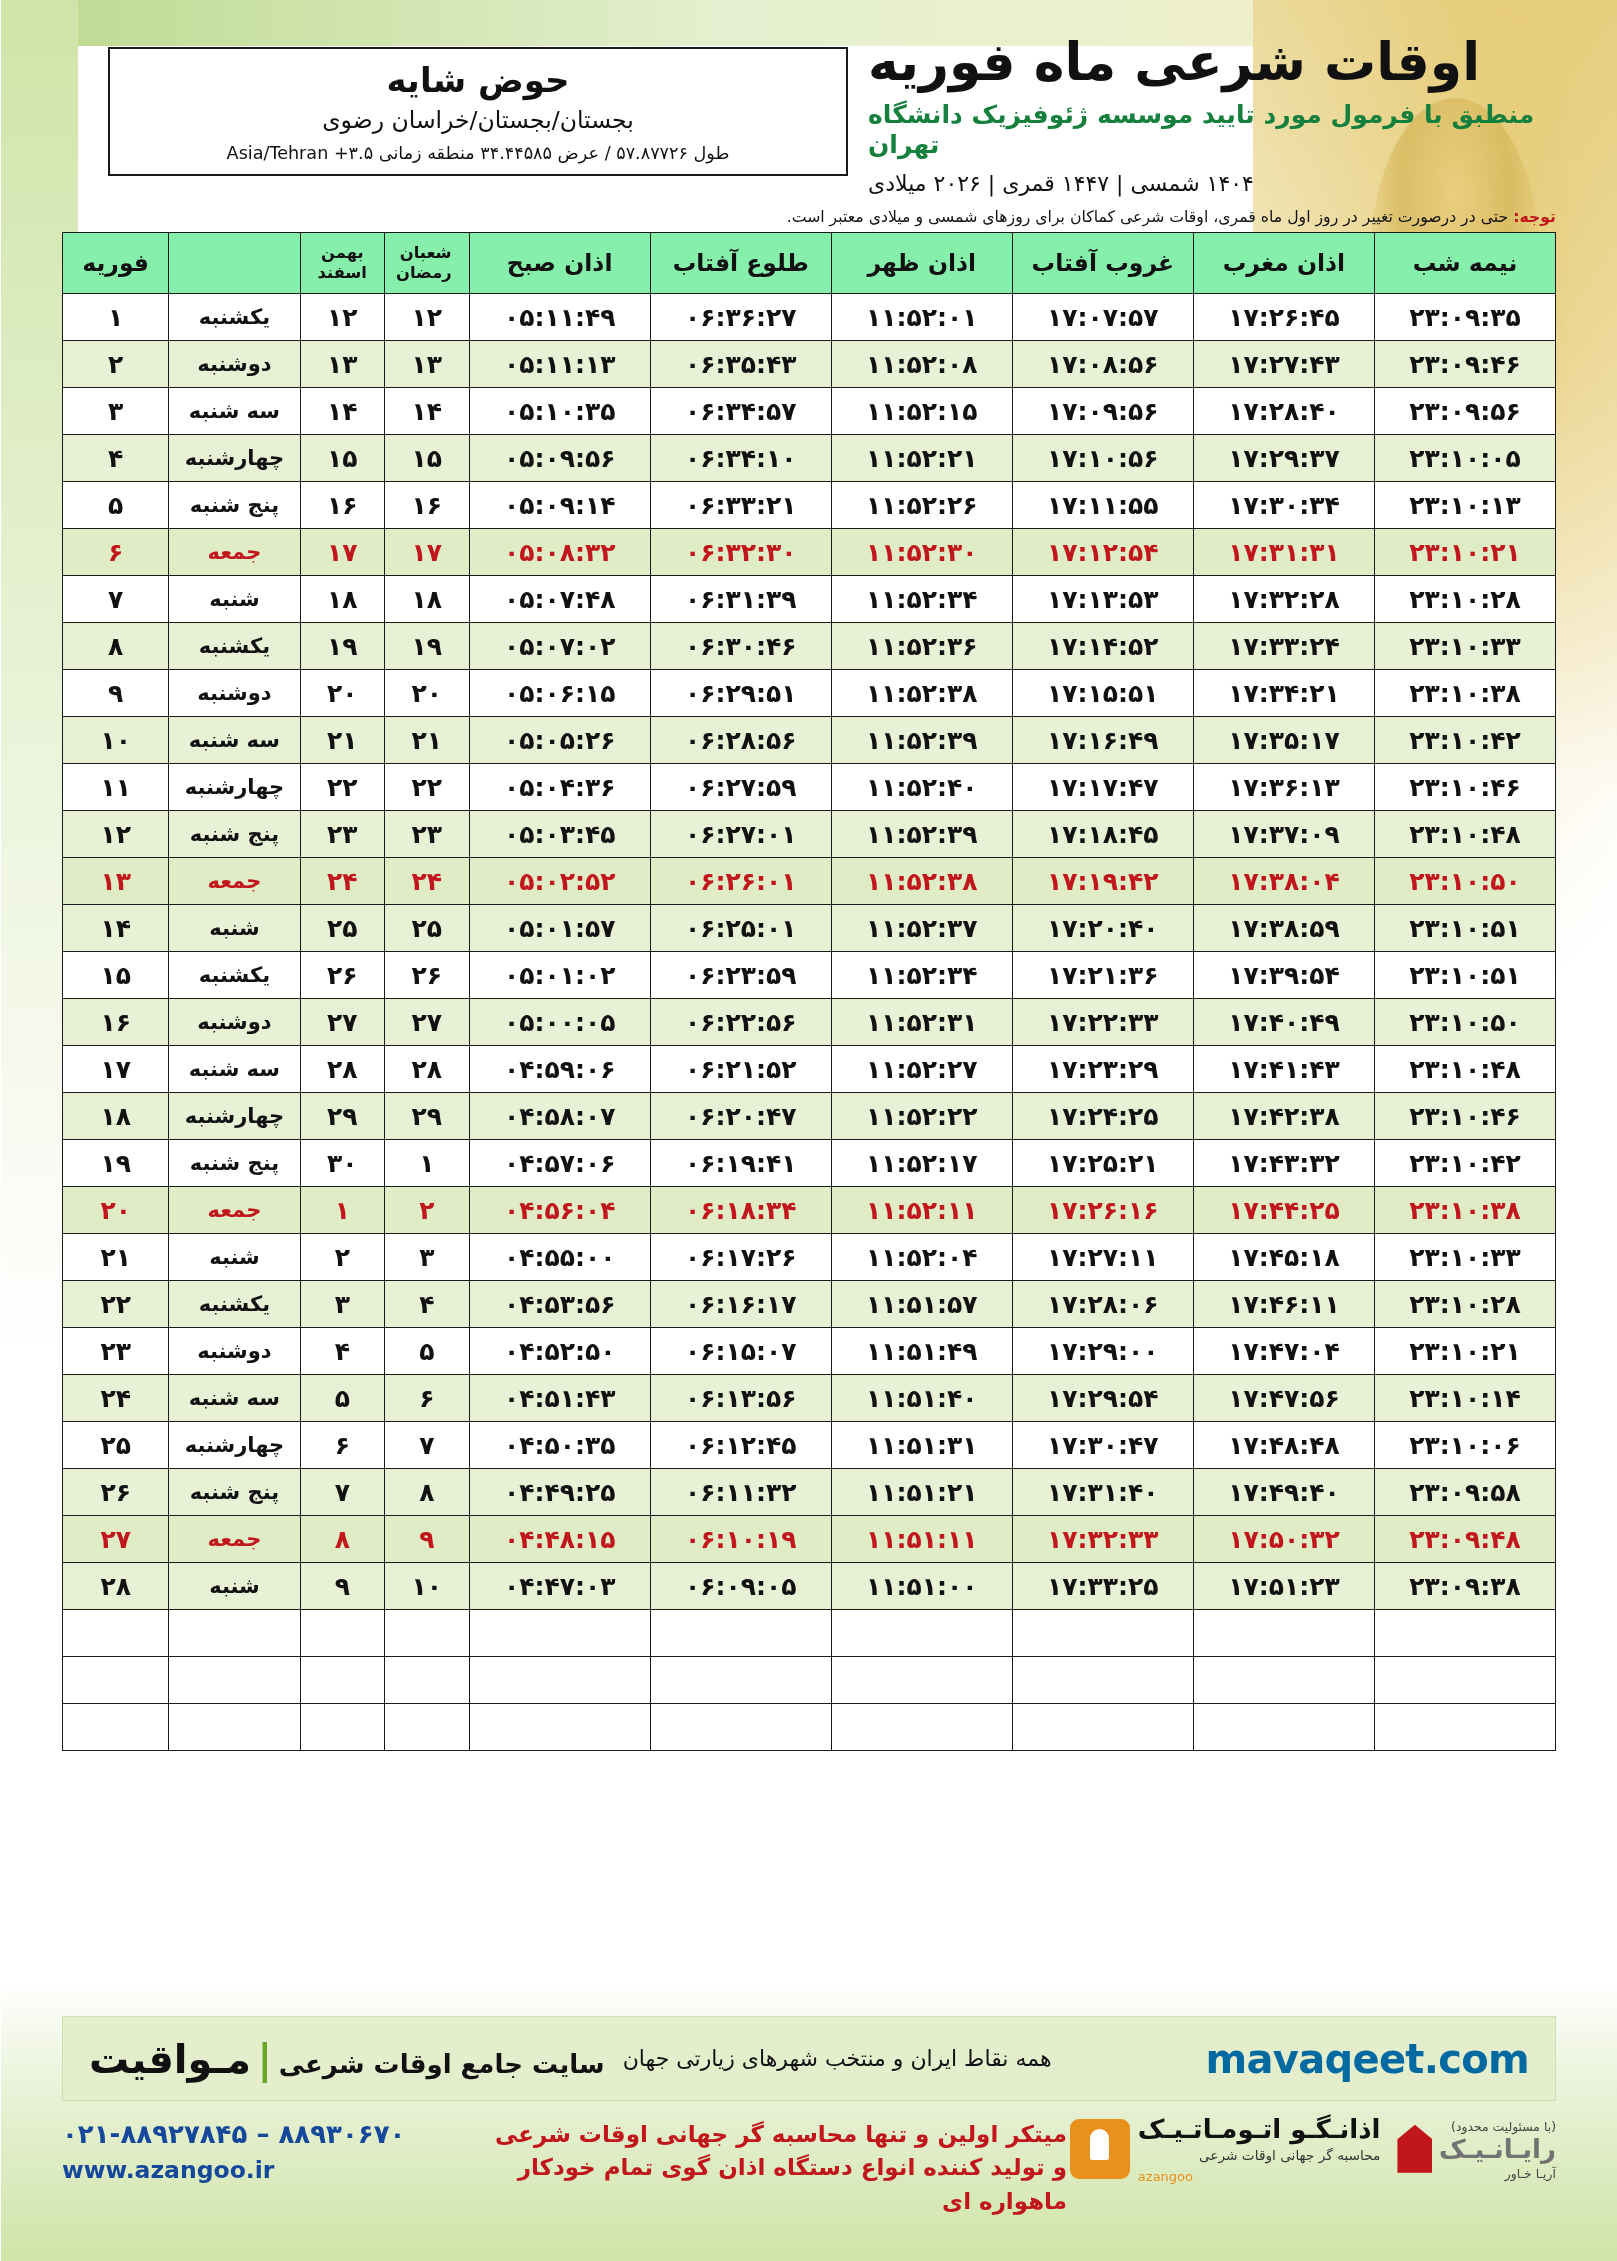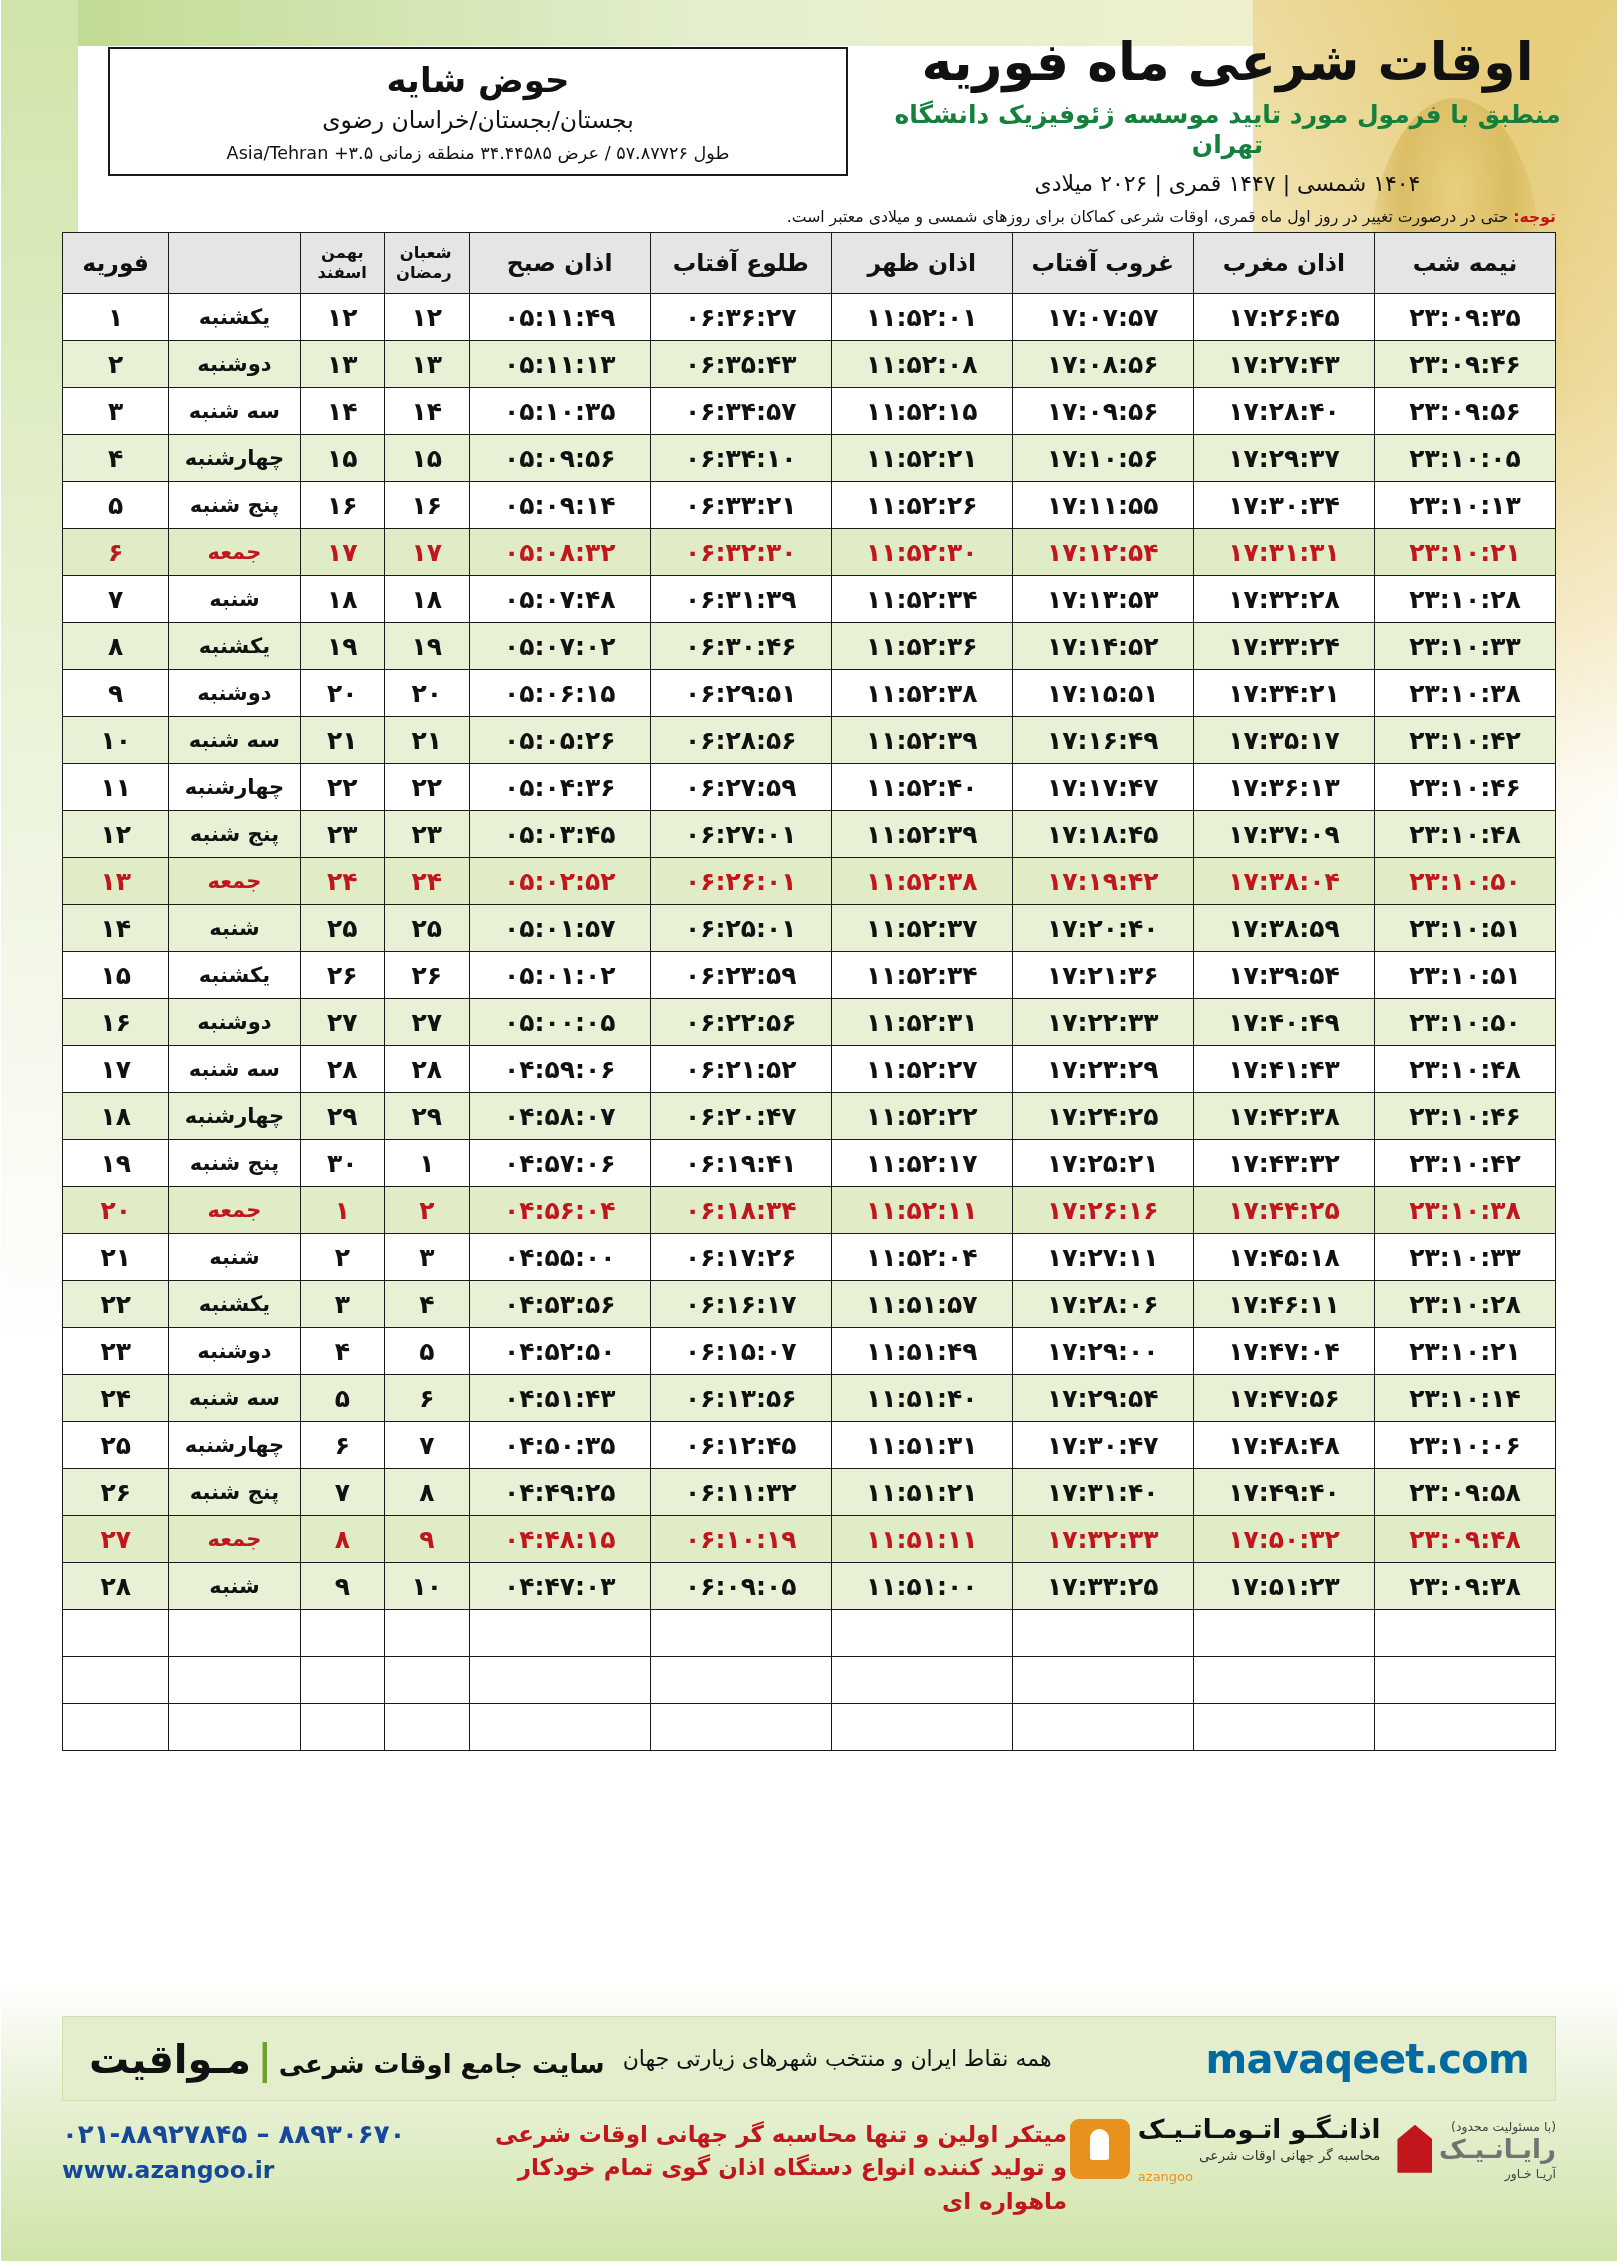--- a/index.html
+++ b/index.html
@@ -105,24 +105,24 @@
   }
   .city-coords {
     font-size: 17.6px;
     color: #111;
     margin-top: 9px;
     direction: rtl;
   }
 
   .title-block {
     position: absolute;
-    right: 48px;
+    right: 65px;
     top: 0px;
     width: 685px;
-    text-align: center;
+    text-align: left;
   }
   .main-title {
     font-size: 52px;
     font-weight: bold;
     color: #111;
     letter-spacing: -0.7px;
     line-height: 1.1;
   }
   .sub-title {
     font-size: 25px;
@@ -164,21 +164,21 @@
     table-layout: fixed;
     background: #ffffff;
   }
   table.prayer th, table.prayer td {
     border: 1.3px solid #1a1a1a;
     text-align: center;
     vertical-align: middle;
     color: #111;
   }
   table.prayer thead th {
-    background: #e5e5e5;
+    background: #86efac;
     height: 60px;
     font-size: 23.5px;
     font-weight: bold;
     padding: 0 17px;
   }
   .th-sub {
     display: block;
     font-size: 16.3px;
     font-weight: bold;
     line-height: 1.25;

